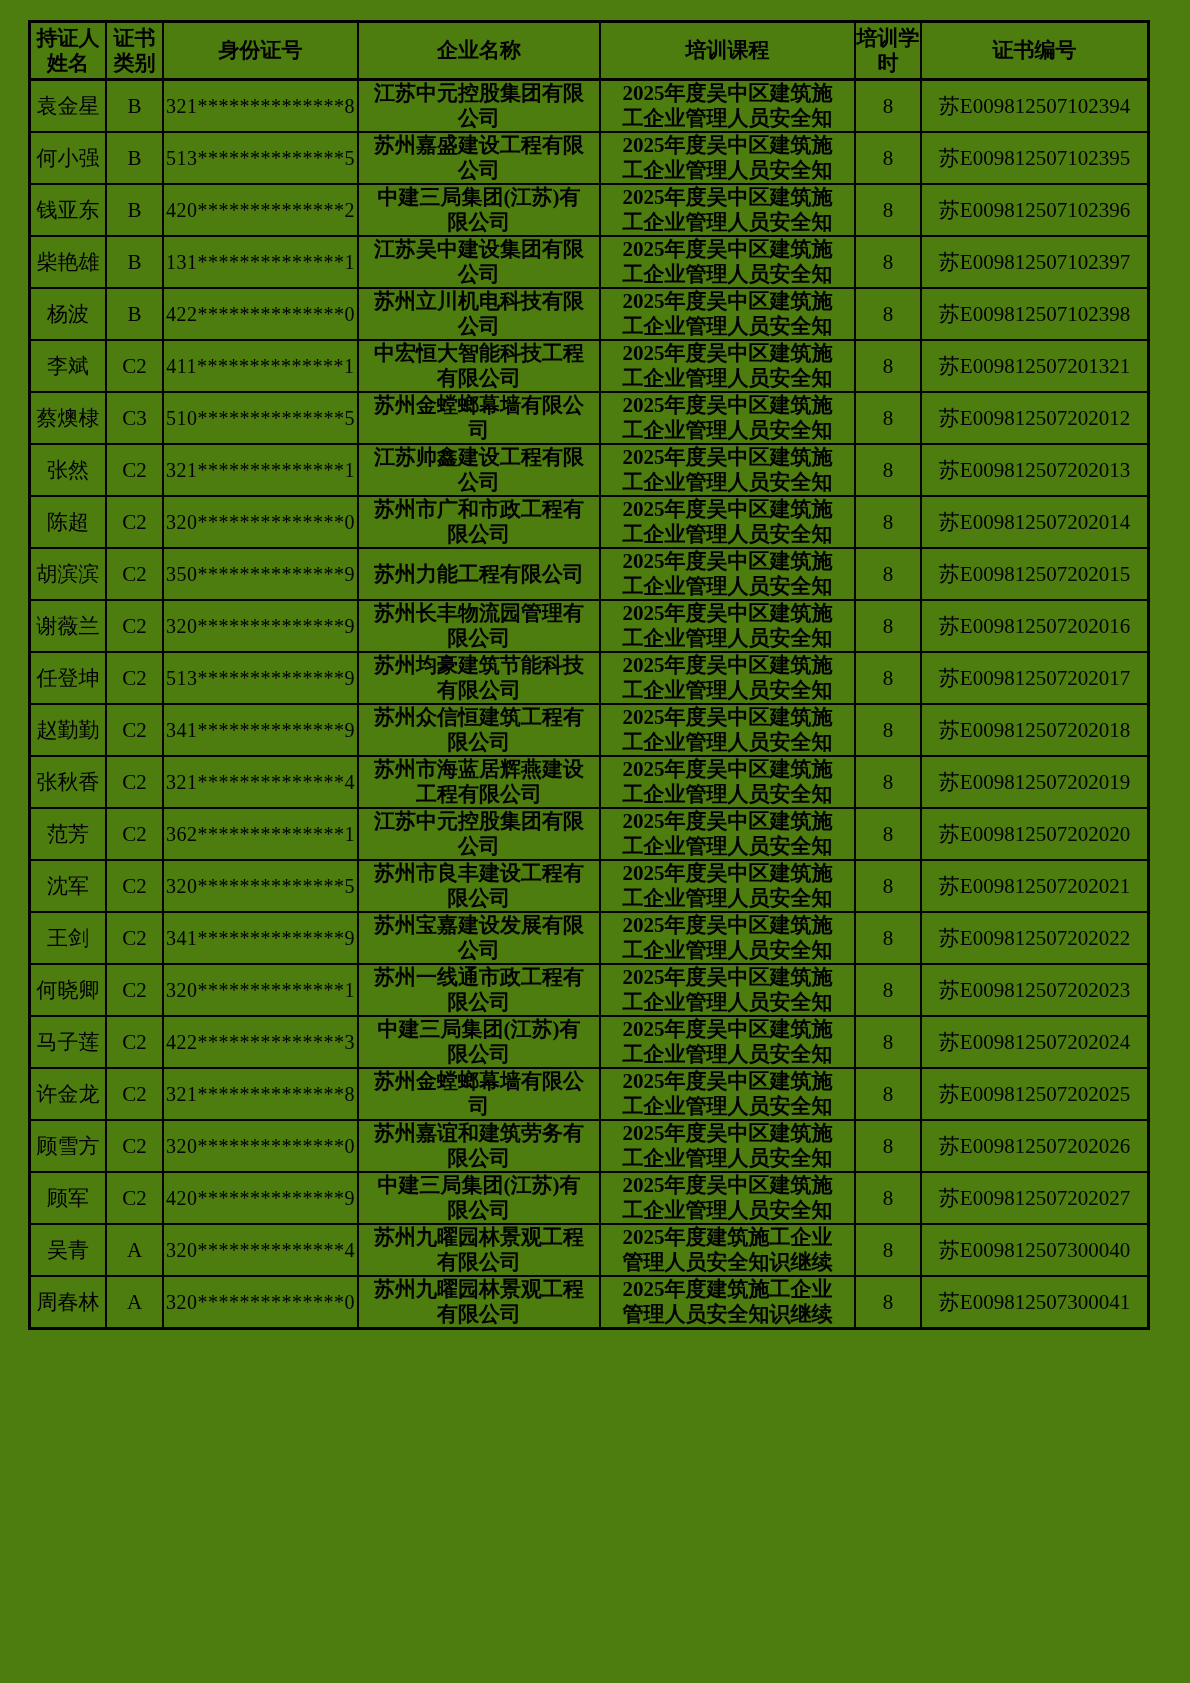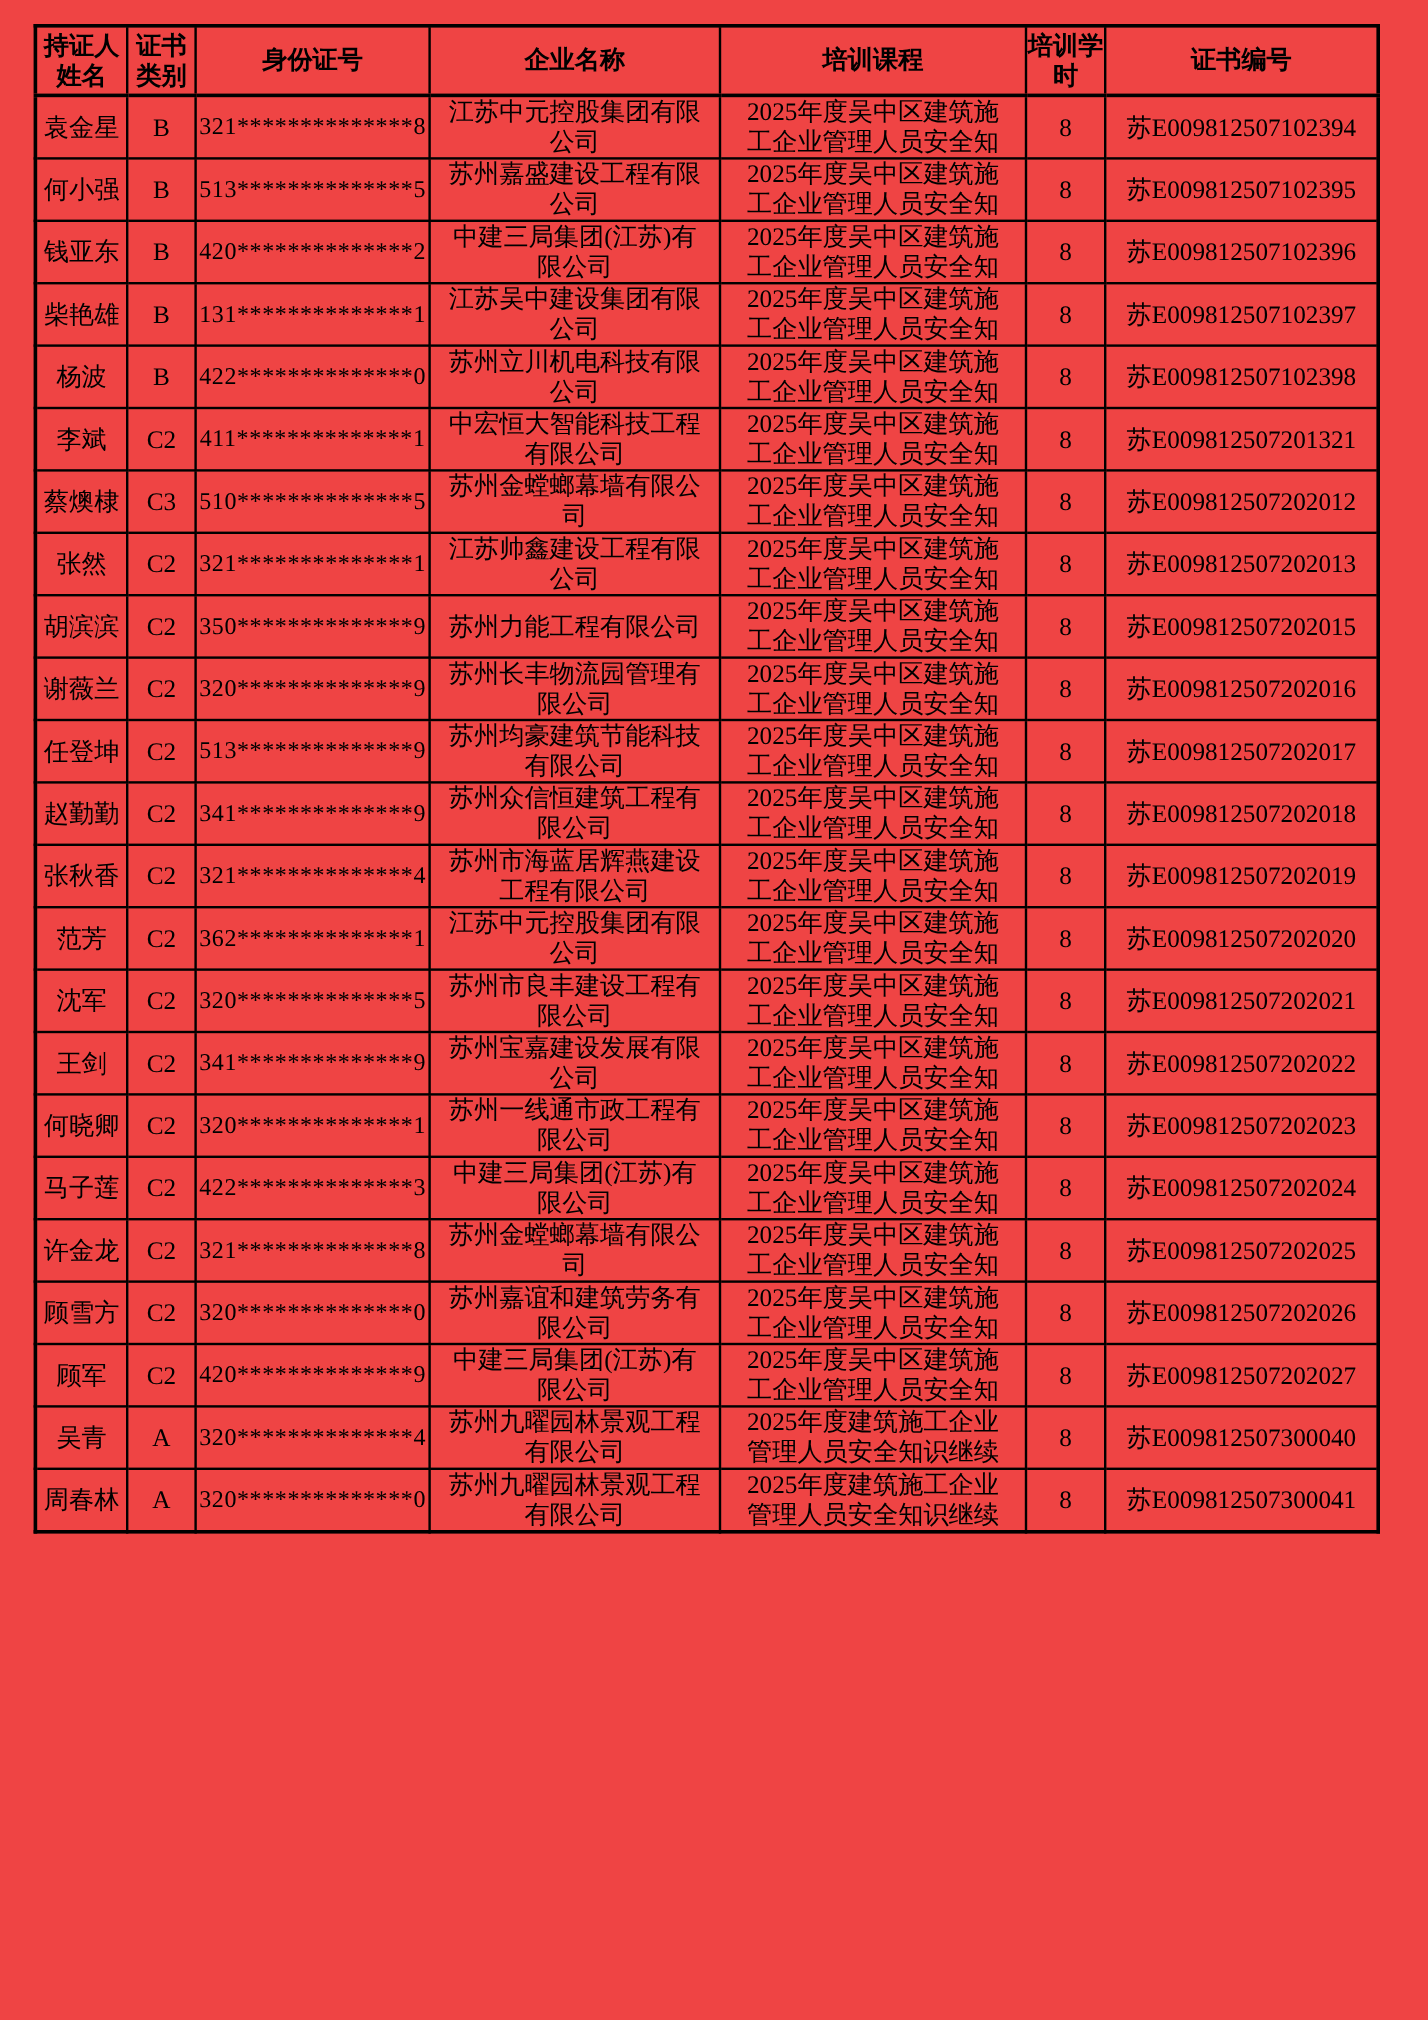--- a/index.html
+++ b/index.html
@@ -6,21 +6,21 @@
     margin: 0;
     padding: 0;
     background: #ffffff;
     color: #000000;
     font-family: "Liberation Serif", "DejaVu Serif", serif;
   }
   .sheet {
     position: relative;
     width: 1190px;
     height: 1683px;
-    background: #ef4444;
+    background: #4d7c0f;
     overflow: hidden;
   }
   table.cert-table {
     position: absolute;
     left: 28px;
     top: 20px;
     width: 1104px;
     border-collapse: collapse;
     table-layout: fixed;
     border: 3px solid #000;
@@ -47,21 +47,21 @@
   }
   
   .col-name    { width: 74px;  }
   .col-type    { width: 55px;  }
   .col-id      { width: 193px; }
   .col-company { width: 240px; }
   .col-course  { width: 253px; }
   .col-hours   { width: 64px;  }
   .col-cert    { width: 225px; }
   
-  td.col-company, td.col-course { padding: 0 14px; }
+  td.col-company, td.col-course { padding: 0 14px; font-weight: bold; }
   td.col-id { font-size: 20px; letter-spacing: 0.5px; }
 </style>
 </head>
 <body>
 
 <div class="sheet">
   <table class="cert-table">
     <thead>
       <tr>
           <th class="col-name">持证人姓名</th>
@@ -140,20 +140,29 @@
         <tr>
           <td class="col-name">张然</td>
           <td class="col-type">C2</td>
           <td class="col-id">321**************1</td>
           <td class="col-company">江苏帅鑫建设工程有限公司</td>
           <td class="col-course">2025年度吴中区建筑施工企业管理人员安全知</td>
           <td class="col-hours">8</td>
           <td class="col-cert">苏E009812507202013</td>
         </tr>
         <tr>
+          <td class="col-name">陈超</td>
+          <td class="col-type">C2</td>
+          <td class="col-id">320**************0</td>
+          <td class="col-company">苏州市广和市政工程有限公司</td>
+          <td class="col-course">2025年度吴中区建筑施工企业管理人员安全知</td>
+          <td class="col-hours">8</td>
+          <td class="col-cert">苏E009812507202014</td>
+        </tr>
+        <tr>
           <td class="col-name">胡滨滨</td>
           <td class="col-type">C2</td>
           <td class="col-id">350**************9</td>
           <td class="col-company">苏州力能工程有限公司</td>
           <td class="col-course">2025年度吴中区建筑施工企业管理人员安全知</td>
           <td class="col-hours">8</td>
           <td class="col-cert">苏E009812507202015</td>
         </tr>
         <tr>
           <td class="col-name">谢薇兰</td>

